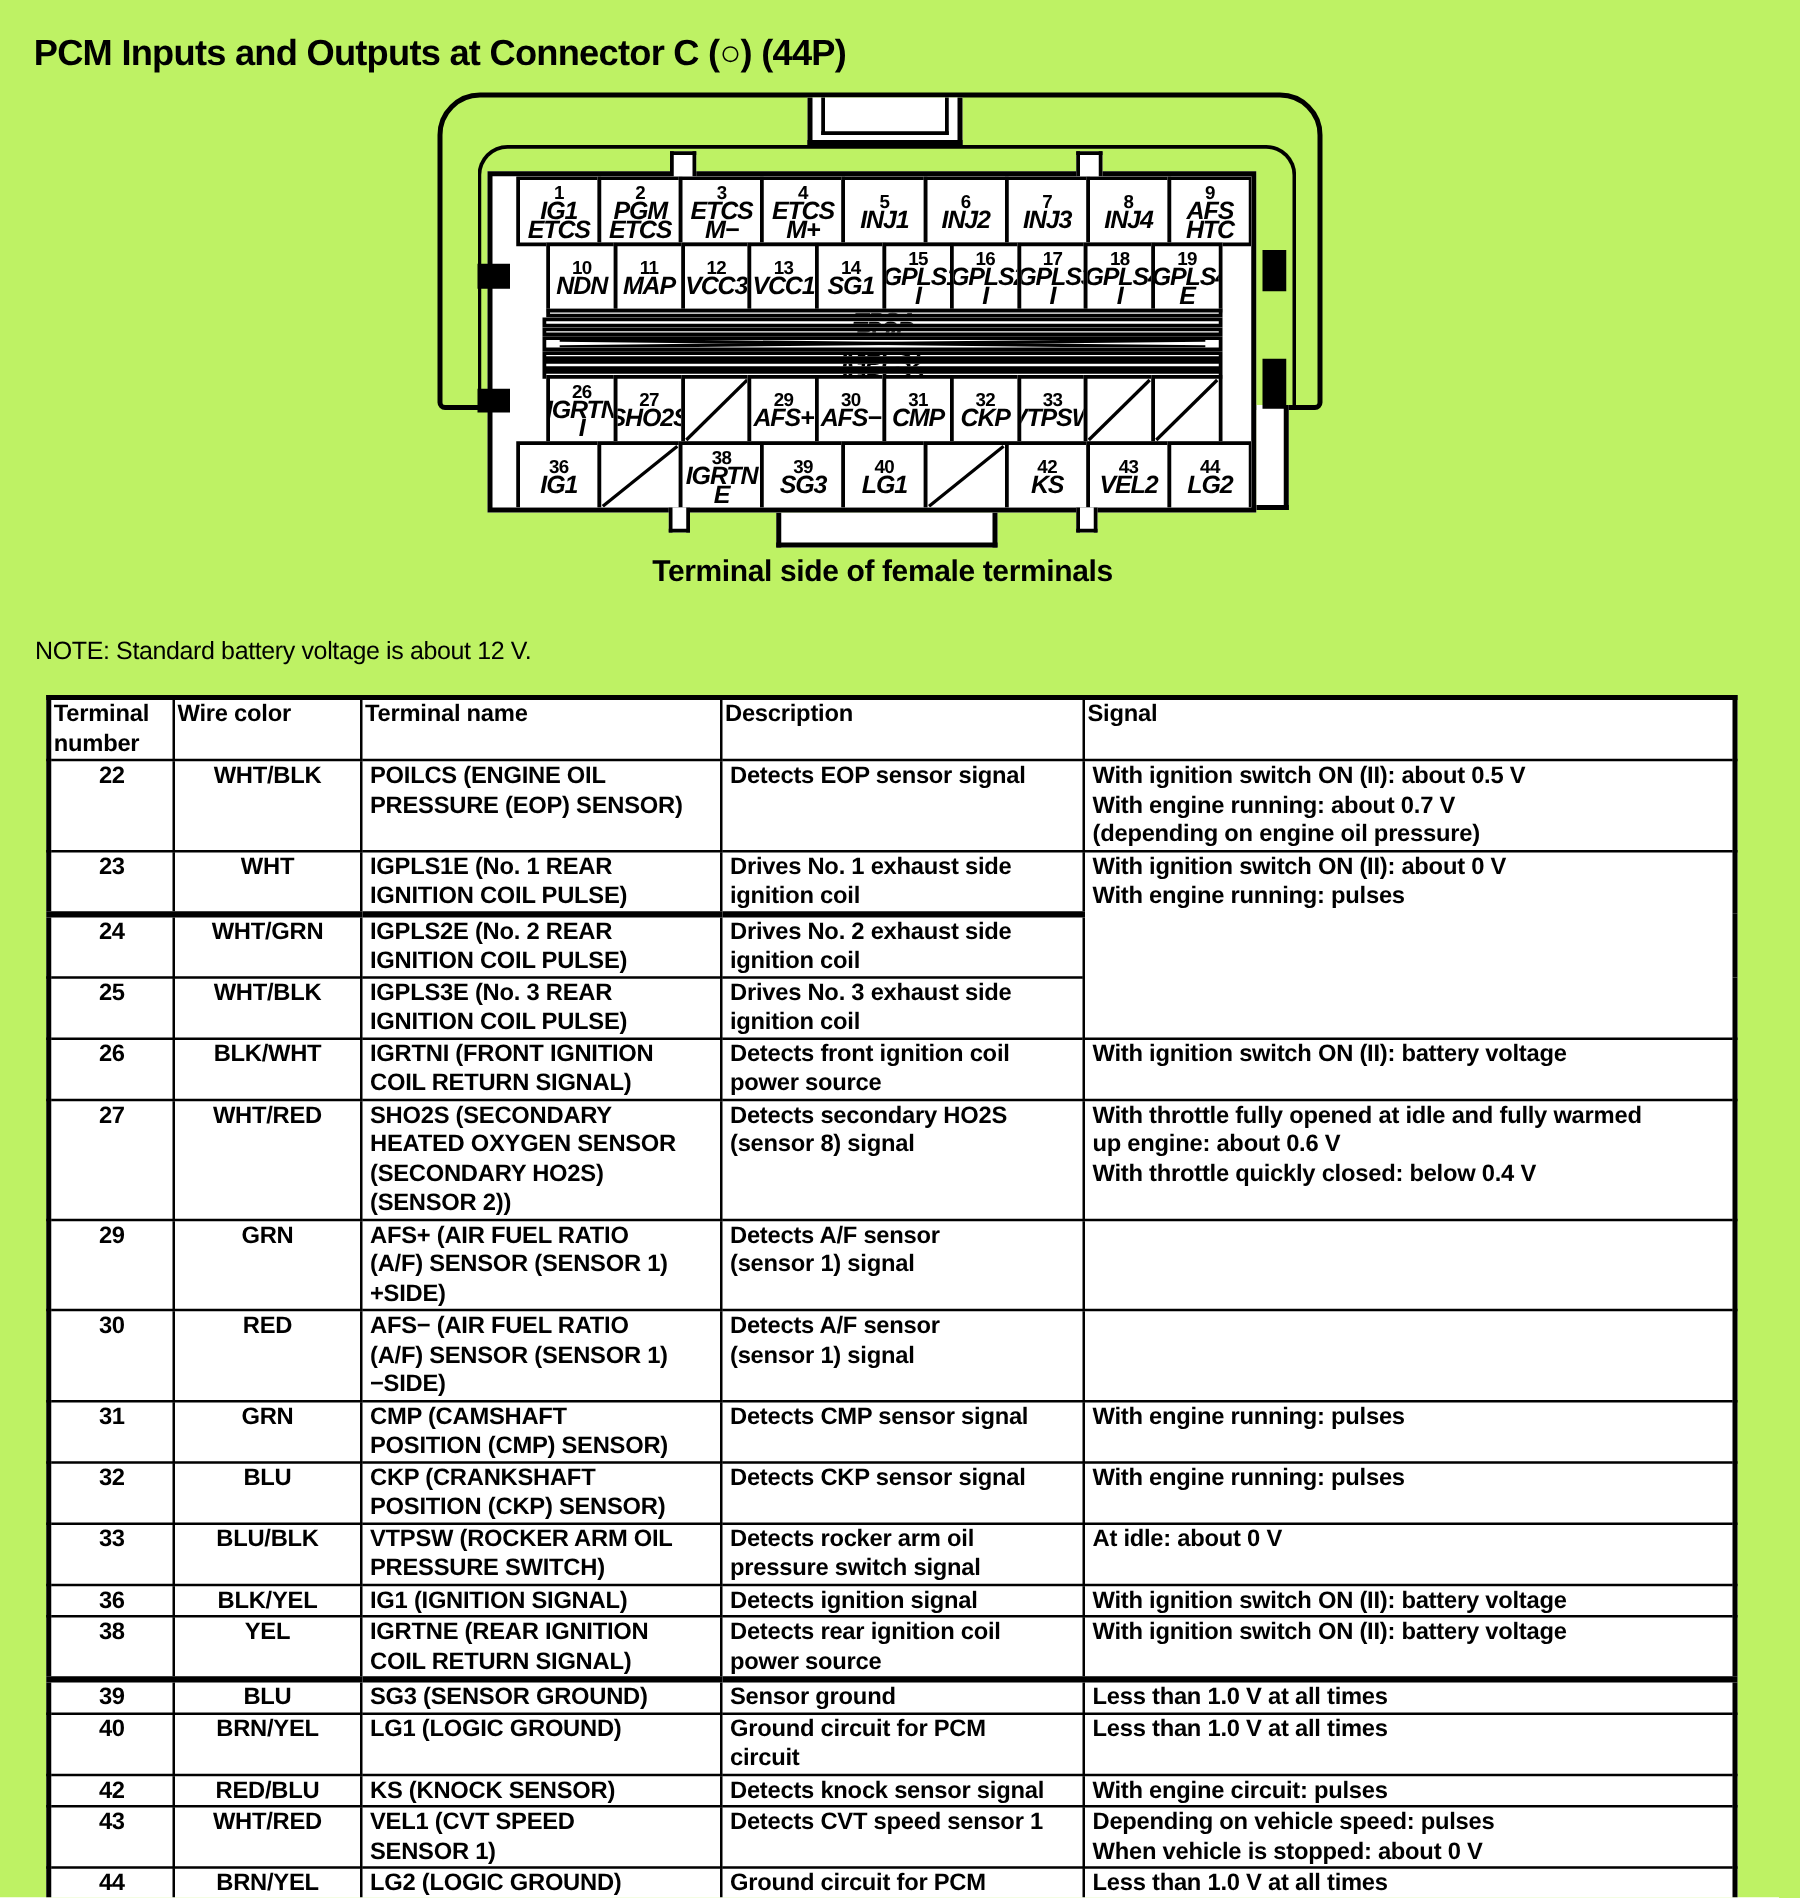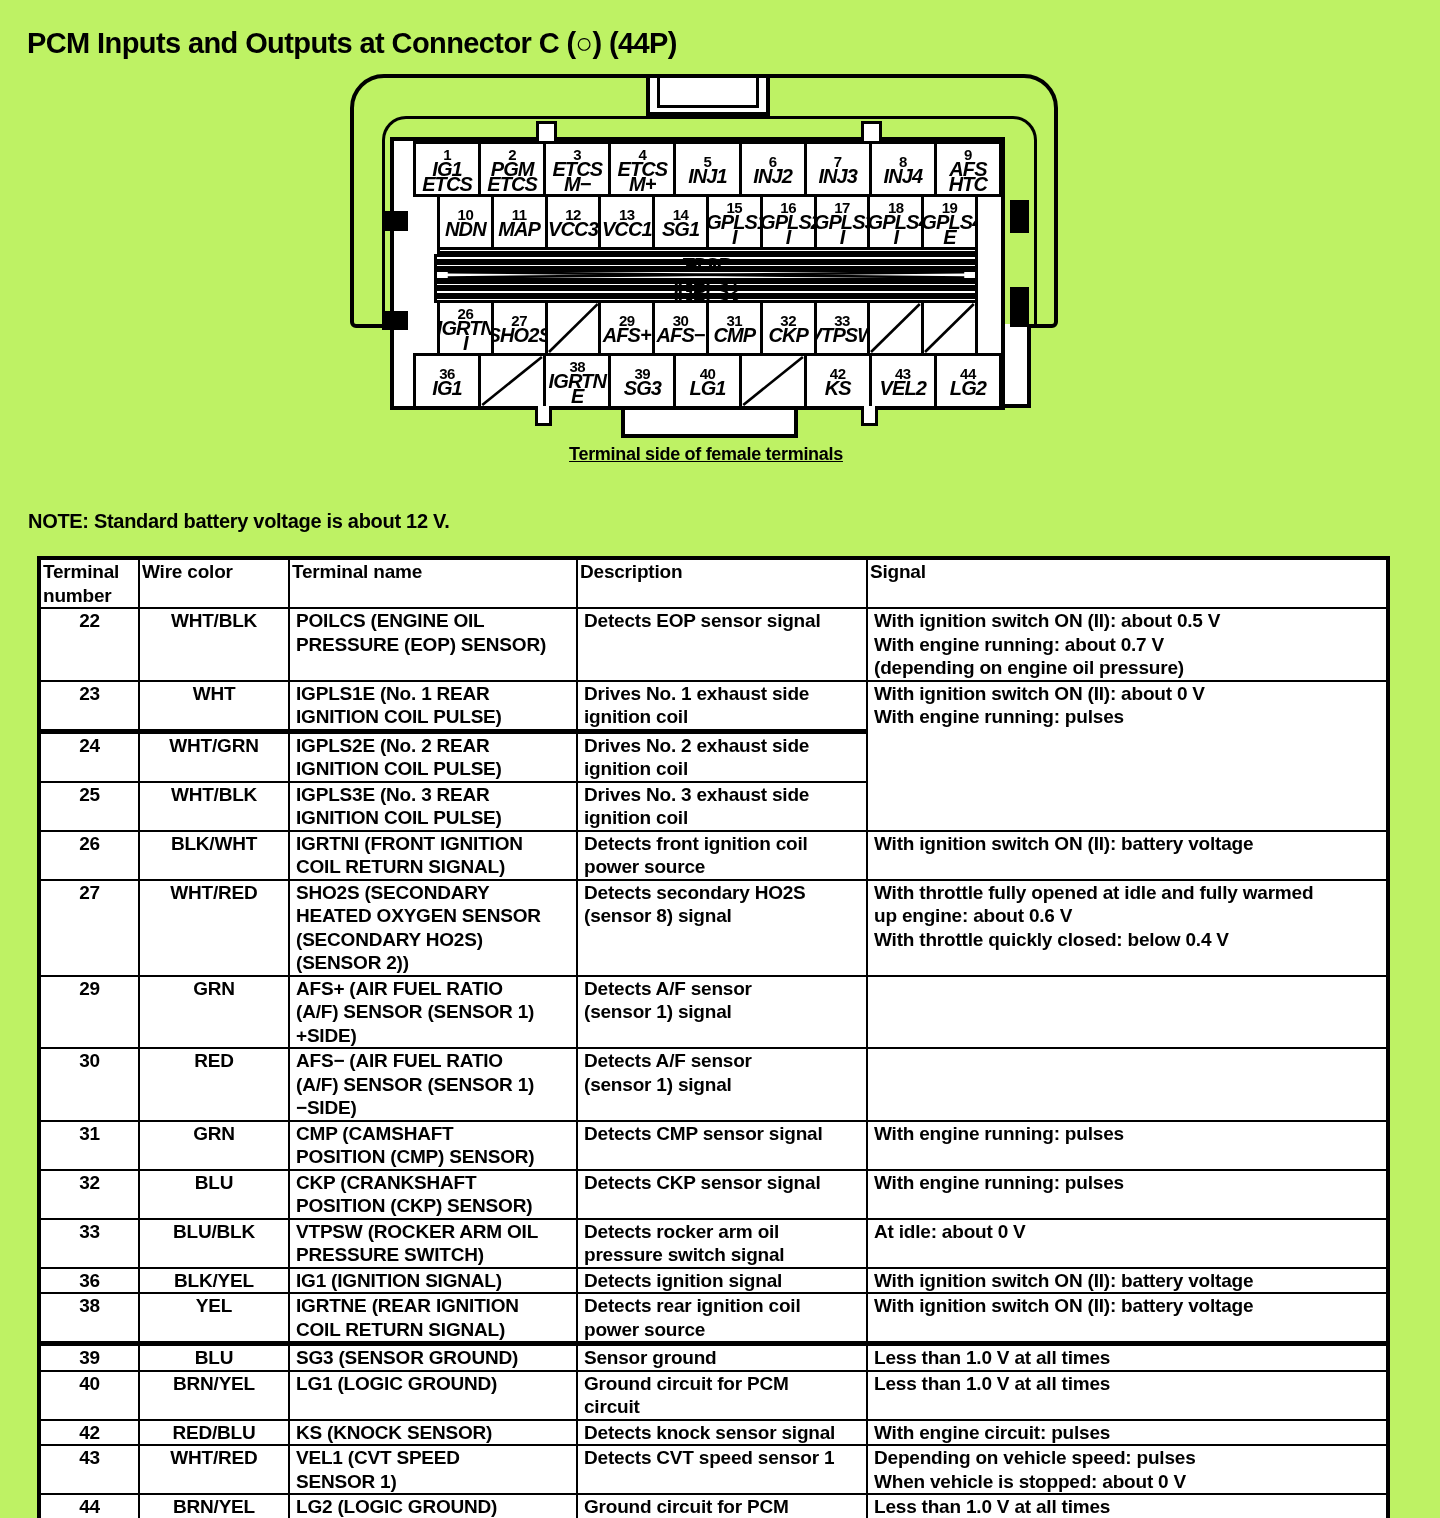--- a/index.html
+++ b/index.html
@@ -2,22 +2,22 @@
 <html><head>
 <meta charset="utf-8">
 <style>
   html,body{margin:0;padding:0;background:#fff;}
   .page{position:relative;width:1440px;height:1518px;background:#bef264;color:#000;
         font-family:"Liberation Sans",sans-serif;overflow:hidden;}
 
   
   .title{position:absolute;left:27px;top:8px;font-size:29px;font-weight:bold;letter-spacing:-0.6px;white-space:nowrap;}
   .caption{position:absolute;left:350px;top:444px;width:712px;text-align:center;
-           font-size:18px;font-weight:bold;letter-spacing:-0.3px;text-decoration:underline;}
-  .note{position:absolute;left:28px;top:510px;font-size:20px;font-weight:bold;letter-spacing:-0.3px;}
+           font-size:24px;font-weight:bold;letter-spacing:-0.3px;}
+  .note{position:absolute;left:28px;top:510px;font-size:20px;font-weight:normal;letter-spacing:-0.3px;}
 
   
   .connector{position:absolute;left:350px;top:74px;width:712px;height:372px;}
   .connector *{box-sizing:border-box;}
   .shell-outer{position:absolute;left:0;top:0;width:708px;height:254px;
                border:4px solid #000;border-radius:34px 34px 6px 6px;}
   .tab-outer{position:absolute;left:296px;top:4px;width:124px;height:38px;
              border:4px solid #000;border-top:none;background:#fff;}
   .tab-inner{position:absolute;left:307px;top:4px;width:102px;height:30px;
              border:3px solid #000;border-top:none;}

